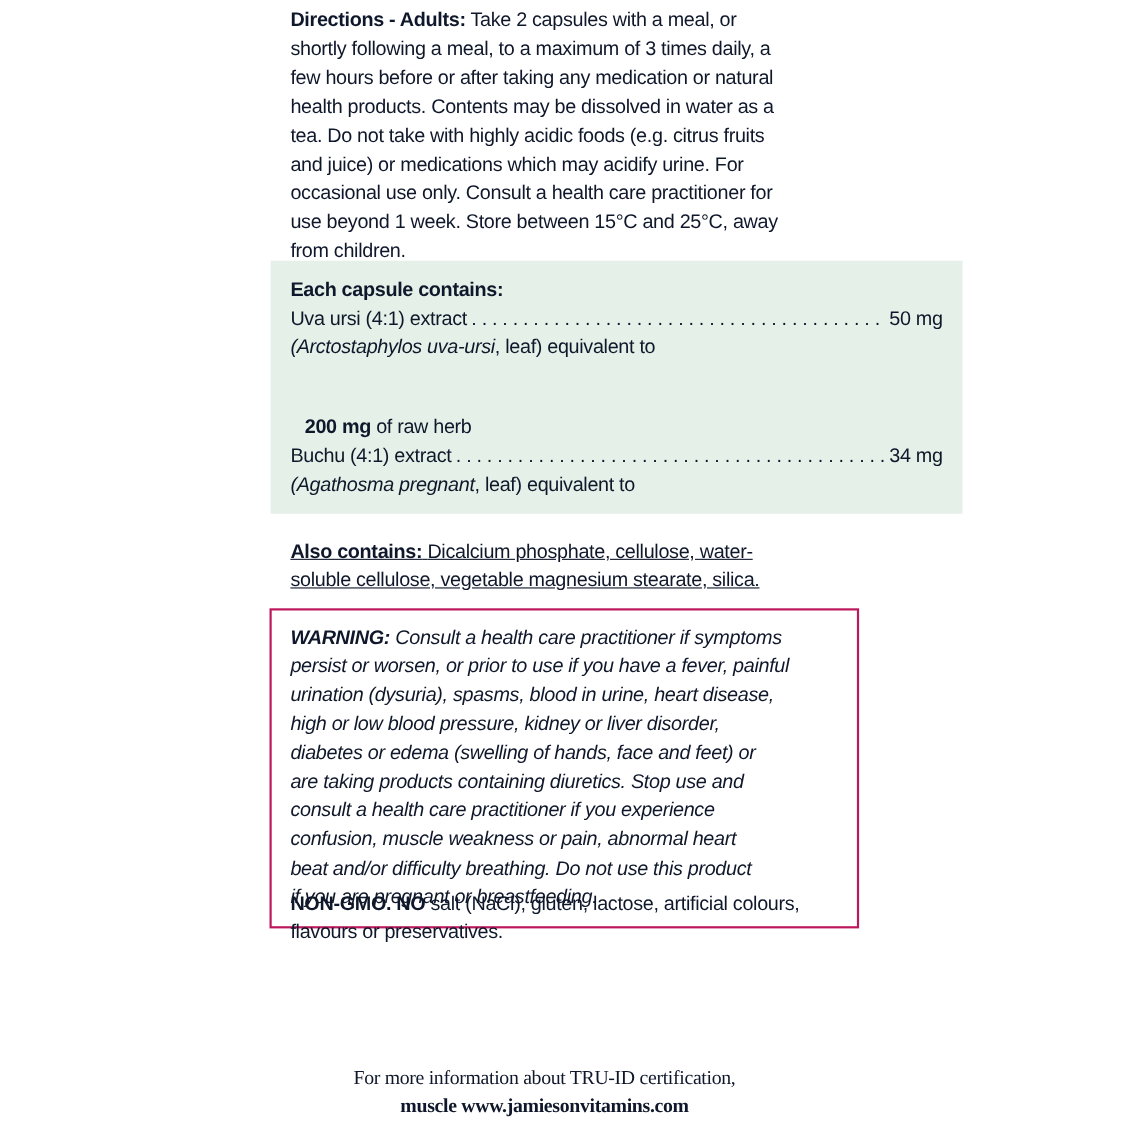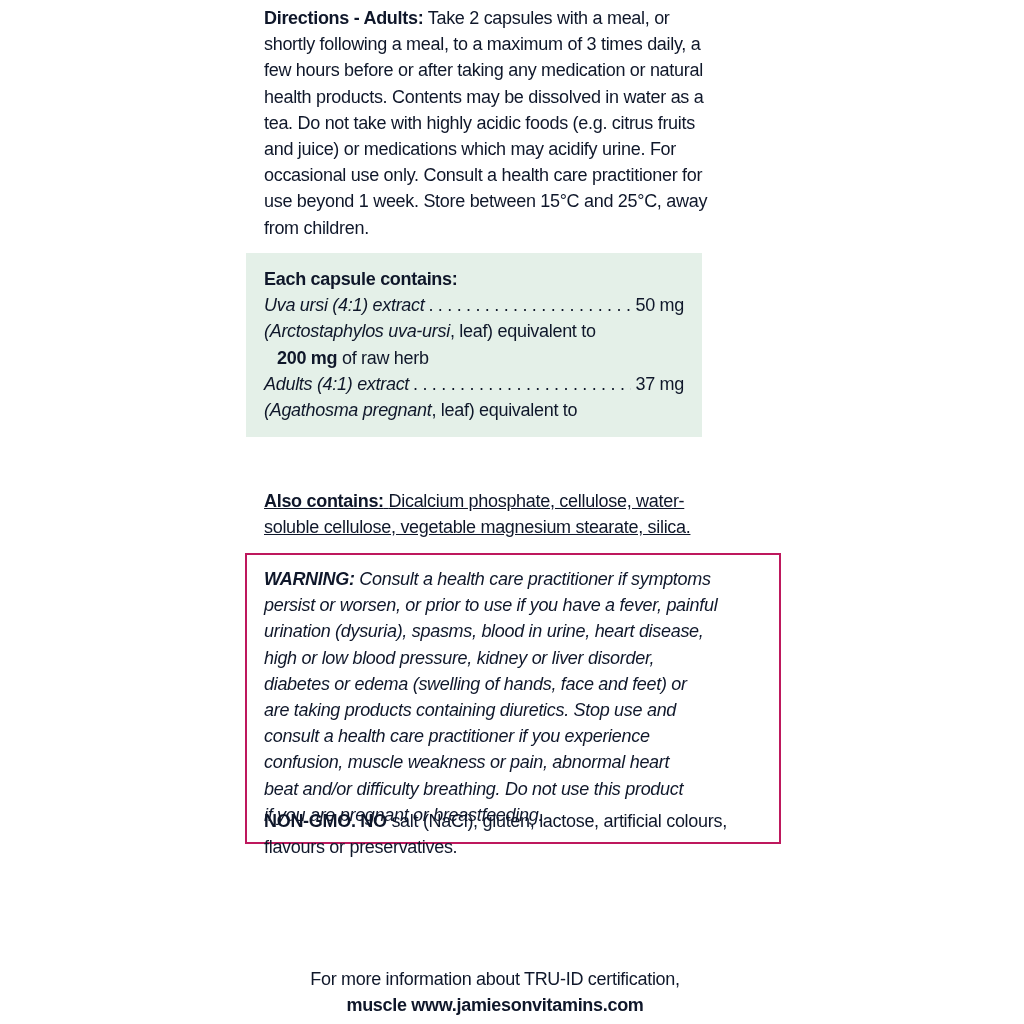--- a/index.html
+++ b/index.html
@@ -26,43 +26,43 @@
   .directions {
     position: absolute;
     left: 264px;
     top: 5px;
     width: 505px;
   }
 
   .capsule-panel {
     position: absolute;
     left: 246px;
-    top: 253px;
-    width: 456px;
+    top: 237px;
+    width: 629px;
     box-sizing: border-box;
     background: #e4f0e8;
     padding: 13px 18px 14px 18px;
   }
   .ingredient-row {
     display: flex;
     align-items: baseline;
   }
-  .ing-name { white-space: nowrap; font-style: italic; }
+  .ing-name { white-space: nowrap; }
   .leader {
     flex: 1;
     overflow: hidden;
     white-space: nowrap;
     margin: 0 4px;
   }
   .ing-amount {
     white-space: nowrap;
     text-align: right;
   }
   .botanical-line { margin-left: 0; }
-  .raw-line { margin-left: 13px; }
+  .raw-line { margin-left: 13px; margin-top: 46px; }
 
   .also-contains {
     position: absolute;
     left: 264px;
     top: 488px;
     width: 505px;
   }
 
   .warning-box {
     position: absolute;
@@ -82,20 +82,21 @@
     top: 808px;
     width: 510px;
   }
 
   .footer {
     position: absolute;
     left: 230px;
     top: 966px;
     width: 530px;
     text-align: center;
+    font-family: Liberation Serif, serif;
   }
 </style>
 </head>
 <body>
 
 <div class="page">
 
   <p class="directions" style="margin:0;">
     <span class="bold">Directions - Adults:</span>
     <span class="lines">Take 2 capsules with a meal, or
@@ -118,23 +119,23 @@
       <span class="ing-amount">50 mg</span>
     </div>
     <div class="botanical-line">
       <span class="italic">(Arctostaphylos uva-ursi</span><span>, leaf) equivalent to</span>
     </div>
     <div class="raw-line">
       <span class="bold">200 mg</span><span> of raw herb</span>
     </div>
 
     <div class="ingredient-row">
-      <span class="ing-name">Adults (4:1) extract</span>
+      <span class="ing-name">Buchu (4:1) extract</span>
       <span class="leader">. . . . . . . . . . . . . . . . . . . . . . . . . . . . . . . . . . . . . . . . . . . . . . . . . . . . . . . .</span>
-      <span class="ing-amount">37 mg</span>
+      <span class="ing-amount">34 mg</span>
     </div>
     <div class="botanical-line">
       <span class="italic">(Agathosma pregnant</span><span>, leaf) equivalent to</span>
     </div>
   </div>
 
   <p class="also-contains" style="margin:0;text-decoration:underline;">
     <span class="bold">Also contains:</span>
     <span class="lines">Dicalcium phosphate, cellulose, water-
 soluble cellulose, vegetable magnesium stearate, silica.</span>

